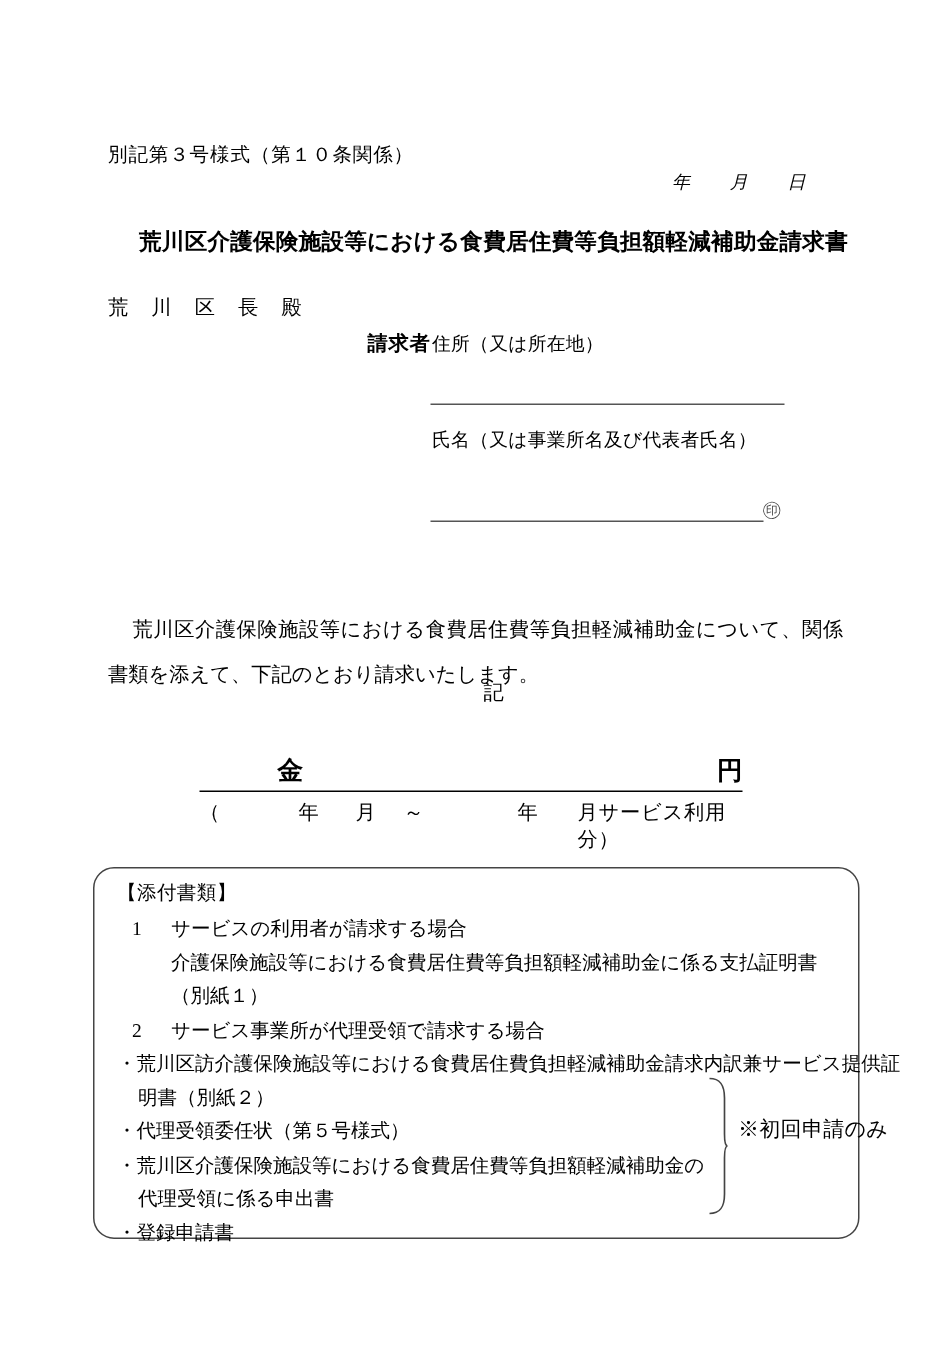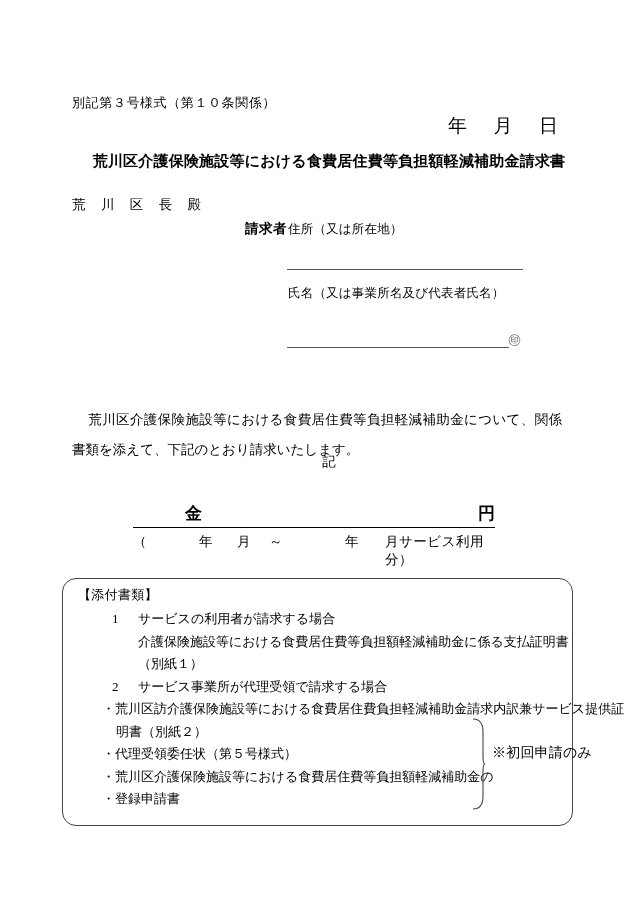--- a/index.html
+++ b/index.html
@@ -26,22 +26,23 @@
   
   .form-no {
     left: 72px;
     top: 94px;
     font-size: 13px;
     letter-spacing: 0.6px;
   }
   .date-line {
     left: 448px;
     top: 113px;
-    font-size: 19px;
+    font-size: 12px;
     letter-spacing: 0.5px;
+    font-style: italic;
   }
   .date-line .gap { display: inline-block; width: 26px; }
 
   .doc-title {
     left: 0;
     right: 0;
     top: 152px;
     text-align: center;
     font-size: 15px;
     font-weight: bold;
@@ -170,21 +171,21 @@
   }
 
   .attach-list {
     position: absolute;
     left: 78px;
     top: 608px;
     width: 480px;
     font-size: 13px;
     line-height: 22.5px;
   }
-  .attach-list .li { white-space: nowrap; margin-left: 24px; }
+  .attach-list .li { white-space: nowrap; }
   .lvl-num   { padding-left: 10px; }
   .lvl-num .num { display: inline-block; width: 26px; }
   .lvl-sub   { padding-left: 36px; }
   .lvl-sub2  { padding-left: 36px; }
   .lvl-bullet { padding-left: 0px; }
   .lvl-bullet-cont { padding-left: 14px; }
 
   
   .brace {
     position: absolute;
@@ -247,20 +248,21 @@
 
   <div class="attach-list" id="attach-list">
       <div class="li lvl-num"><span class="num">1</span><span>サービスの利用者が請求する場合</span></div>
       <div class="li lvl-sub"><span>介護保険施設等における食費居住費等負担額軽減補助金に係る支払証明書</span></div>
       <div class="li lvl-sub2"><span>（別紙１）</span></div>
       <div class="li lvl-num"><span class="num">2</span><span>サービス事業所が代理受領で請求する場合</span></div>
       <div class="li lvl-bullet"><span class="bul">・</span><span>荒川区訪介護保険施設等における食費居住費負担軽減補助金請求内訳兼サービス提供証</span></div>
       <div class="li lvl-bullet-cont"><span>明書（別紙２）</span></div>
       <div class="li lvl-bullet"><span class="bul">・</span><span>代理受領委任状（第５号様式）</span></div>
       <div class="li lvl-bullet"><span class="bul">・</span><span>荒川区介護保険施設等における食費居住費等負担額軽減補助金の</span></div>
+      <div class="li lvl-bullet-cont"><span>代理受領に係る申出書</span></div>
       <div class="li lvl-bullet"><span class="bul">・</span><span>登録申請書</span></div>
     </div>
 
   <svg class="brace" viewBox="0 0 14 92" preserveAspectRatio="none">
     <path d="M1,1 C8,1 11,5 11,14 L11,38 C11,44 12,46 13,46 C12,46 11,48 11,54 L11,78 C11,87 8,91 1,91" fill="none" stroke="#444" stroke-width="1.1"></path>
   </svg>
 
   <div class="abs note-first">※初回申請のみ</div>
 
 </div>

